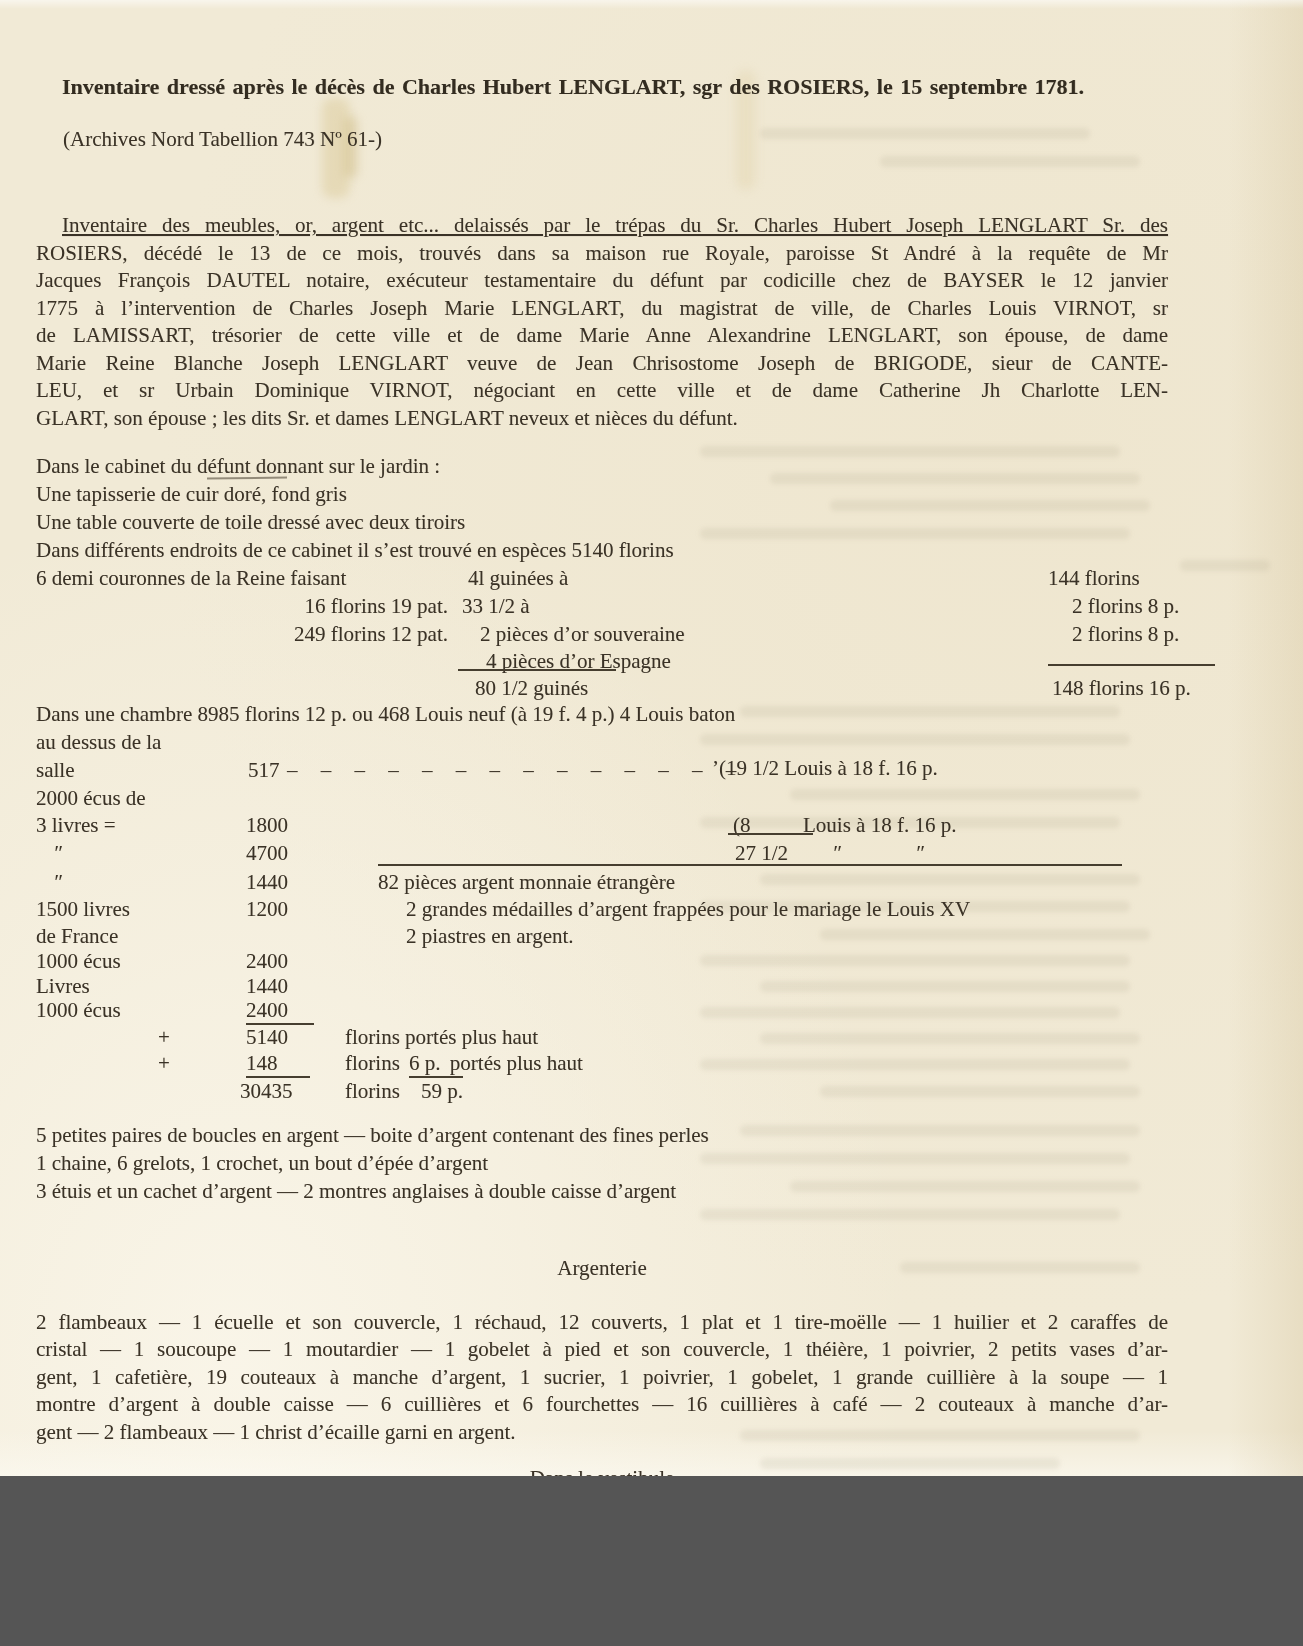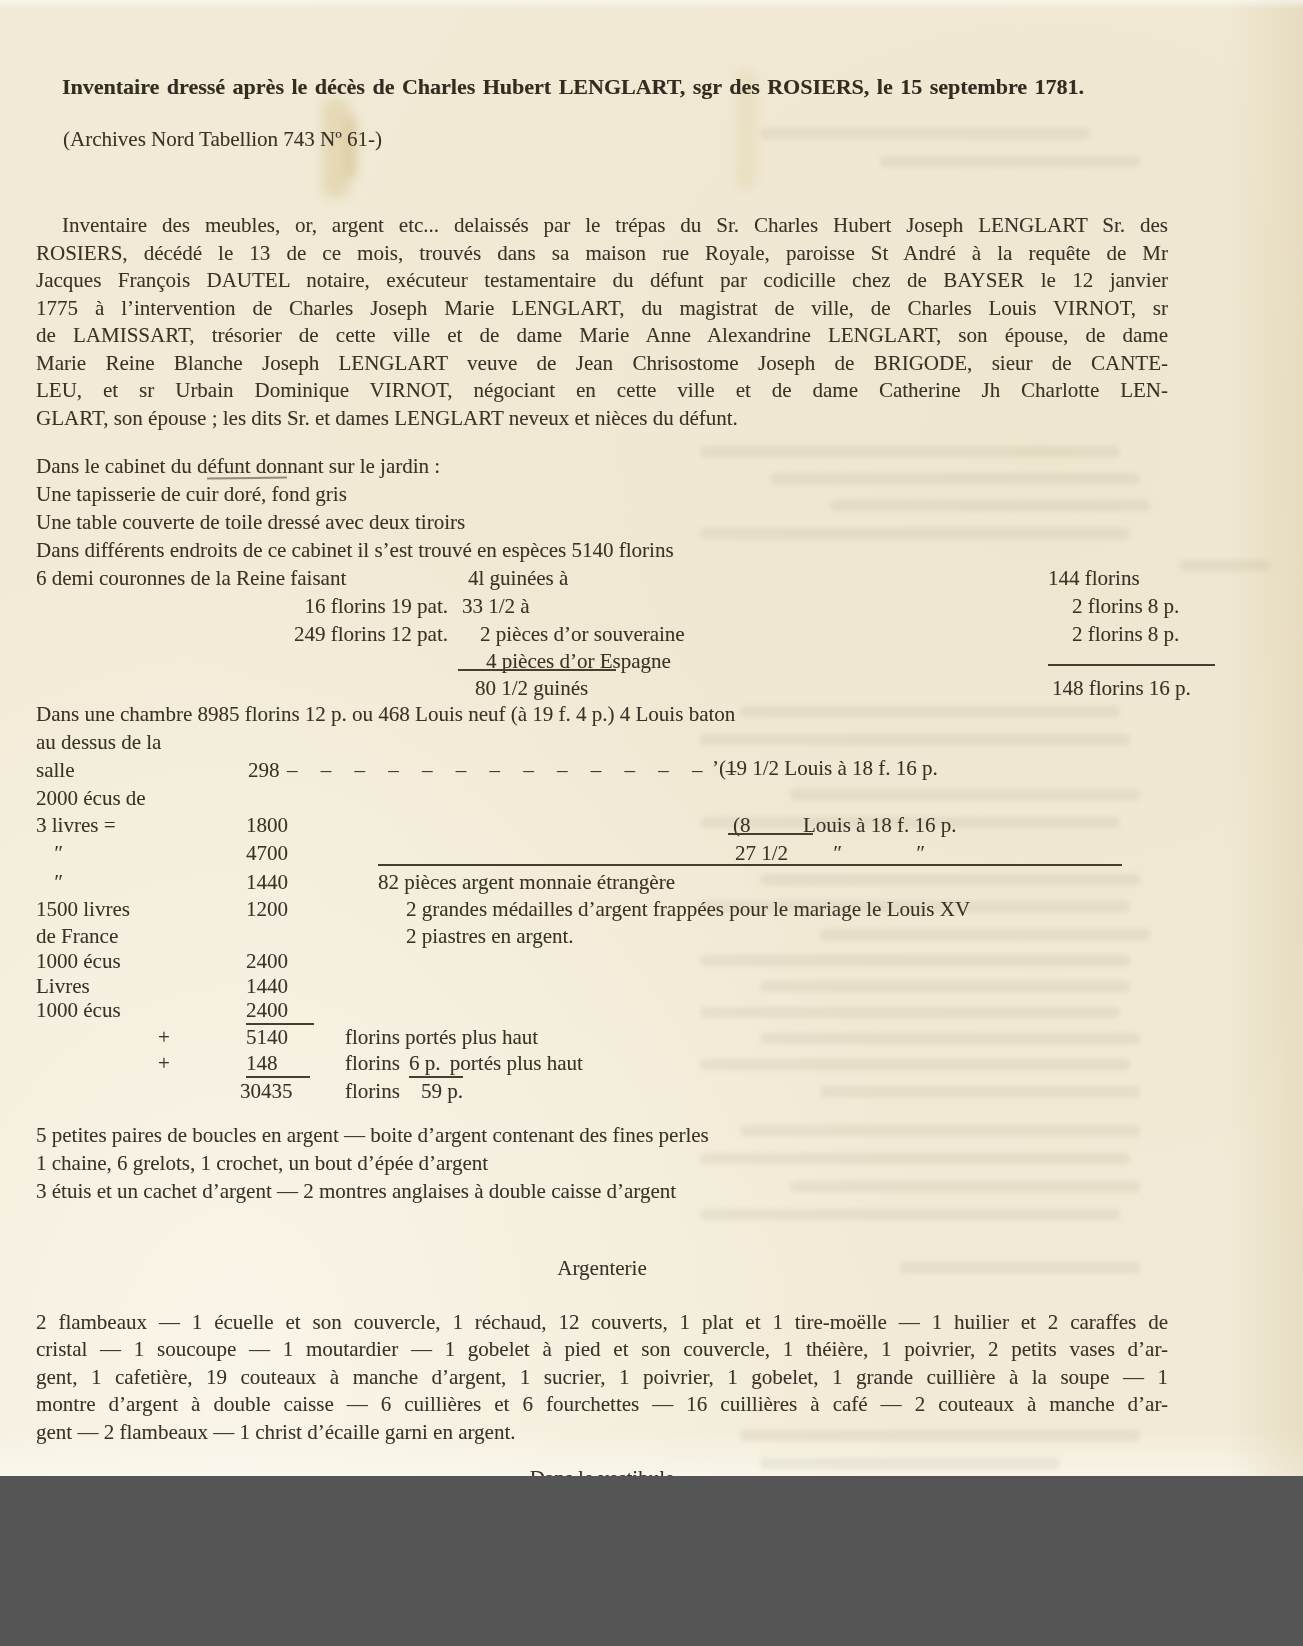--- a/index.html
+++ b/index.html
@@ -17,21 +17,21 @@
   }
   .ln{position:absolute;white-space:nowrap;font-size:21px;line-height:26px;z-index:3;
       text-shadow:0.3px 0.3px 0 rgba(60,50,40,.22);}
   .title{position:absolute;left:62px;top:74px;font-weight:bold;font-size:22px;
       word-spacing:2px;white-space:nowrap;z-index:3;color:#332c20;
       text-shadow:0.4px 0.4px 0 rgba(50,44,32,.3);}
   .just{position:absolute;left:36px;width:1132px;font-size:21px;line-height:27.5px;z-index:3;
       text-shadow:0.3px 0.3px 0 rgba(60,50,40,.22);}
   .jl{text-align:justify;text-align-last:justify;}
   .jl-last{text-align:left;text-align-last:left;}
-  .jl-indent{padding-left:26px;}
+  .jl-indent{padding-left:26px;text-decoration:underline;}
   .center{position:absolute;left:36px;width:1132px;text-align:center;font-size:21px;z-index:3;
       text-shadow:0.3px 0.3px 0 rgba(60,50,40,.22);}
   .rule{position:absolute;height:2px;background:#463e2f;z-index:3;}
   .ditto{font-style:italic;}
   .ul{border-bottom:2px solid #463e2f;padding-bottom:1px;}
   .ol{border-top:2px solid #463e2f;padding-top:1px;}
   .amt-ul{display:inline-block;min-width:68px;border-bottom:2px solid #463e2f;}
   .dashes{word-spacing:16px;letter-spacing:1px;}
   .ghost{position:absolute;height:11px;border-radius:6px;filter:blur(2.5px);z-index:1;}
   .stain{position:absolute;z-index:1;filter:blur(5px);border-radius:10px;}
@@ -86,21 +86,21 @@
   <div class="rule" style="left:458px;top:669px;width:158px"></div>
   <div class="rule" style="left:1048px;top:664px;width:167px"></div>
 
   <div class="ln" style="left:475px;top:675px">80 1/2 guinés</div>
   <div class="ln" style="left:1052px;top:675px">148 florins 16 p.</div>
 
   <div class="ln" style="left:36px;top:701px">Dans une chambre 8985 florins 12 p. ou 468 Louis neuf (à 19 f. 4 p.) 4 Louis baton</div>
   <div class="ln" style="left:36px;top:729px">au dessus de la</div>
 
   <div class="ln" style="left:36px;top:757px">salle</div>
-  <div class="ln" style="left:248px;top:757px">298</div>
+  <div class="ln" style="left:248px;top:757px">517</div>
   <div class="ln dashes" style="left:287px;top:757px">– – – – – – – – – – – – – –</div>
   <div class="ln" style="left:712px;top:755px">’(19 1/2 Louis à 18 f. 16 p.</div>
 
   <div class="ln" style="left:36px;top:785px">2000 écus de</div>
 
   <div class="ln" style="left:36px;top:812px">3 livres =</div>
   <div class="ln" style="left:246px;top:812px">1800</div>
   <div class="ln" style="left:733px;top:812px">(8</div>
   <div class="ln" style="left:803px;top:812px">Louis à 18 f. 16 p.</div>
   <div class="rule" style="left:728px;top:833px;width:85px"></div>

